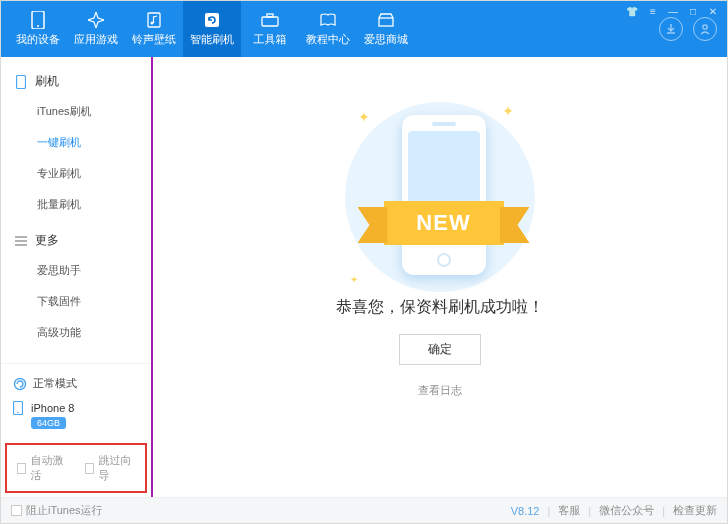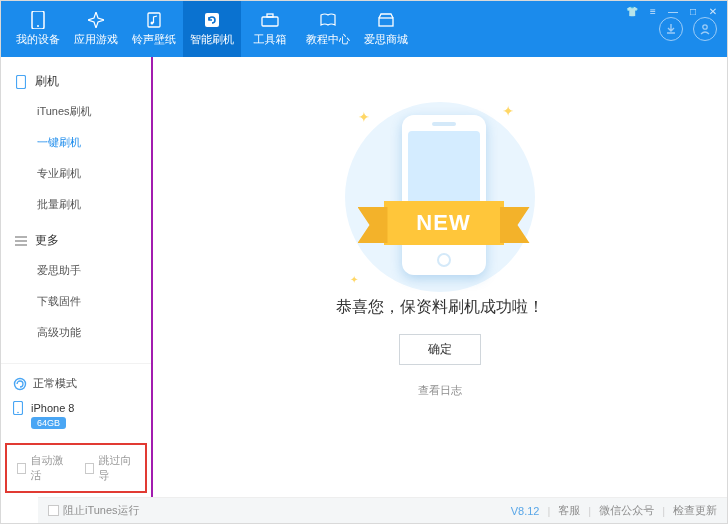--- a/index.html
+++ b/index.html
@@ -51,21 +51,21 @@
   .ribbon .mid { position:relative; width:120px; height:44px; background:#ffc63a; display:flex; align-items:center; justify-content:center; font-weight:900; font-size:22px; color:#fff; letter-spacing:1px;}
   .ribbon .mid:before, .ribbon .mid:after { content:""; position:absolute; top:6px; width:30px; height:36px; background:#f3b22a;}
   .ribbon .mid:before { left:-26px; clip-path:polygon(0 0,100% 0,100% 100%,0 100%,40% 50%);}
   .ribbon .mid:after  { right:-26px; clip-path:polygon(0 0,100% 0,60% 50%,100% 100%,0 100%);}
   .spark { position:absolute; font-size:14px; color:#ffd766;}
   .spk1{top:12px; left:28px;} .spk2{top:6px; right:36px;} .spk3{bottom:12px; left:20px; font-size:10px;}
   .succ-title { font-size:16px; color:#333;}
   .confirm-btn { margin-top:16px; border:1px solid #d0d6db; background:#fff; padding:6px 28px; font-size:12px; color:#333; cursor:pointer;}
   .viewlog { margin-top:18px; color:#8e8e8e; font-size:11px; cursor:pointer;}
   
-  .bottom { height:26px; border-top:1px solid #eee; background:#f4f6f7; display:flex; align-items:center; padding:0 10px; color:#8e8e8e; font-size:11px;margin-left:37px;}
+  .bottom { height:26px; border-top:1px solid #eee; background:#f4f6f7; display:flex; align-items:center; padding:0 10px; color:#8e8e8e; font-size:11px;}
   .bottom .left { display:flex; align-items:center; gap:6px;}
   .bottom .right { margin-left:auto; display:flex; align-items:center; gap:8px;}
   .bottom .sep { color:#d0d0d0;}
   .version { color:#5aa7e8;}
 </style>
 </head>
 <body>
 
 <div class="app">
   <div class="header">

